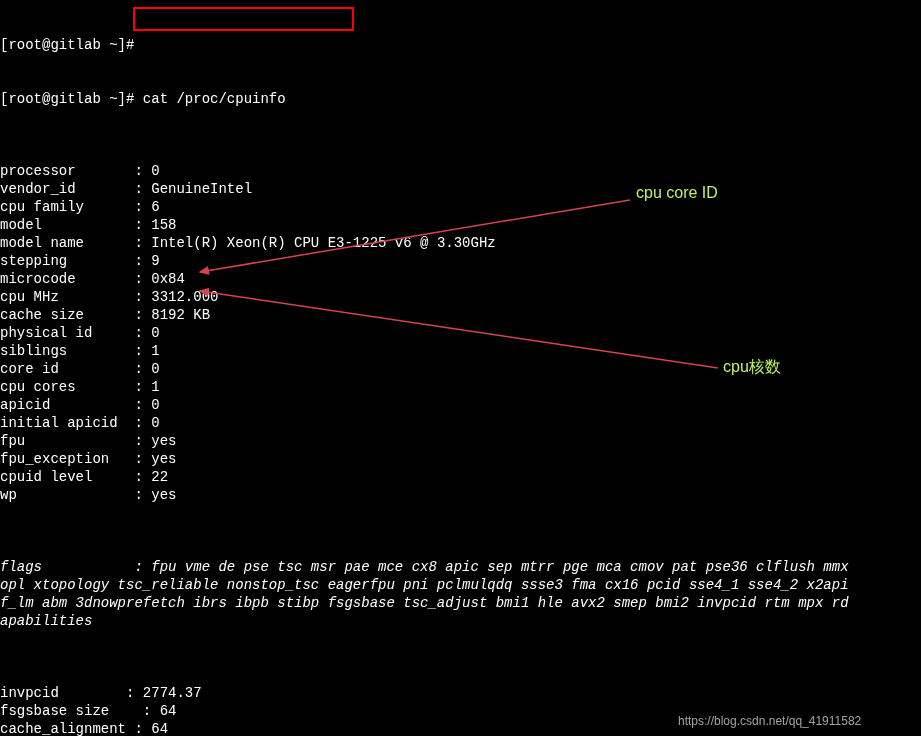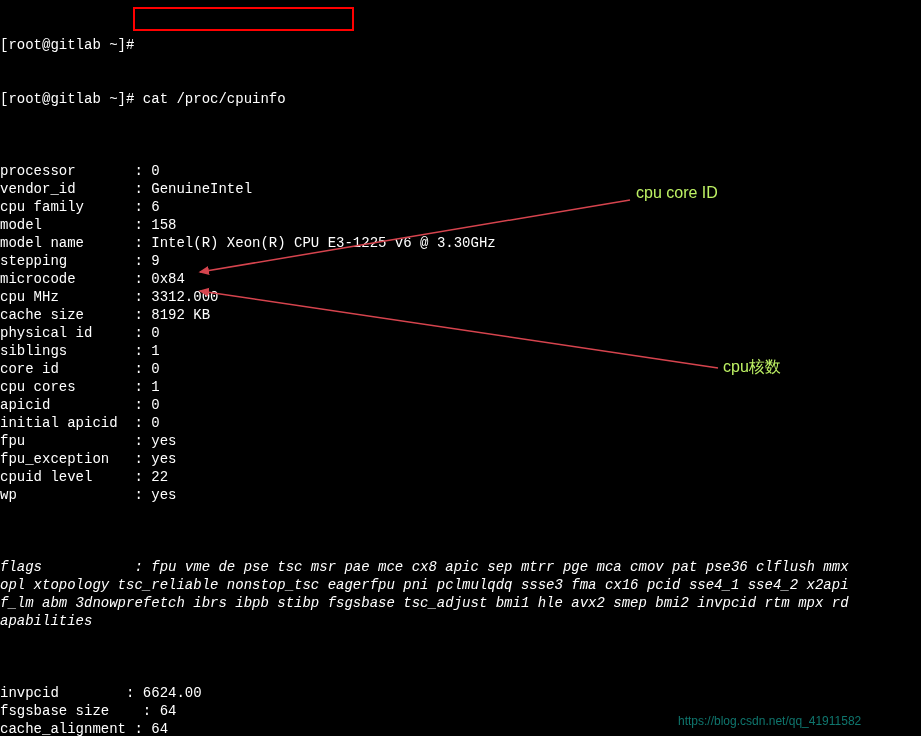--- a/index.html
+++ b/index.html
@@ -39,42 +39,42 @@
     font-size: 16px;
     white-space: nowrap;
   }
   svg.arrow {
     position: absolute;
     pointer-events: none;
     overflow: visible;
   }
   .watermark {
     position: absolute;
-    color: #0f766e;
+    color: #a3a3a3;
     font-family: Arial, sans-serif;
     font-size: 12px;
   }
   .longrow {
     white-space: pre;
     height: 18px;
     font-style: italic;
   }
 </style>
 </head>
 <body>
 
 <div class="terminal">
   <div class="row"><span>[root@gitlab ~]#</span></div>
   <div class="row"><span class="prompt-user">[root@gitlab ~]# </span><span class="command">cat /proc/cpuinfo</span></div>
 
   <div id="cpu0-block"><div class="row"><span>processor       </span><span>: </span><span>0</span></div><div class="row"><span>vendor_id       </span><span>: </span><span>GenuineIntel</span></div><div class="row"><span>cpu family      </span><span>: </span><span>6</span></div><div class="row"><span>model           </span><span>: </span><span>158</span></div><div class="row"><span>model name      </span><span>: </span><span>Intel(R) Xeon(R) CPU E3-1225 v6 @ 3.30GHz</span></div><div class="row"><span>stepping        </span><span>: </span><span>9</span></div><div class="row"><span>microcode       </span><span>: </span><span>0x84</span></div><div class="row"><span>cpu MHz         </span><span>: </span><span>3312.000</span></div><div class="row"><span>cache size      </span><span>: </span><span>8192 KB</span></div><div class="row"><span>physical id     </span><span>: </span><span>0</span></div><div class="row"><span>siblings        </span><span>: </span><span>1</span></div><div class="row"><span>core id         </span><span>: </span><span>0</span></div><div class="row"><span>cpu cores       </span><span>: </span><span>1</span></div><div class="row"><span>apicid          </span><span>: </span><span>0</span></div><div class="row"><span>initial apicid  </span><span>: </span><span>0</span></div><div class="row"><span>fpu             </span><span>: </span><span>yes</span></div><div class="row"><span>fpu_exception   </span><span>: </span><span>yes</span></div><div class="row"><span>cpuid level     </span><span>: </span><span>22</span></div><div class="row"><span>wp              </span><span>: </span><span>yes</span></div></div>
 
   <div id="flags-block"><div class="longrow">flags           : fpu vme de pse tsc msr pae mce cx8 apic sep mtrr pge mca cmov pat pse36 clflush mmx</div><div class="longrow">opl xtopology tsc_reliable nonstop_tsc eagerfpu pni pclmulqdq ssse3 fma cx16 pcid sse4_1 sse4_2 x2api</div><div class="longrow">f_lm abm 3dnowprefetch ibrs ibpb stibp fsgsbase tsc_adjust bmi1 hle avx2 smep bmi2 invpcid rtm mpx rd</div><div class="longrow">apabilities</div></div>
 
-  <div id="cpu0-after-block"><div class="row"><span>invpcid        </span><span>: </span><span>6624.00</span></div><div class="row"><span>fsgsbase size    </span><span>: </span><span>64</span></div><div class="row"><span>cache_alignment </span><span>: </span><span>64</span></div></div>
+  <div id="cpu0-after-block"><div class="row"><span>invpcid        </span><span>: </span><span>2774.37</span></div><div class="row"><span>fsgsbase size    </span><span>: </span><span>64</span></div><div class="row"><span>cache_alignment </span><span>: </span><span>64</span></div></div>
 
   
 
   
 
   
 </div>
 
 <div class="highlight-box" style="left:133px; top:7px; width:217px; height:20px;"></div>
 

